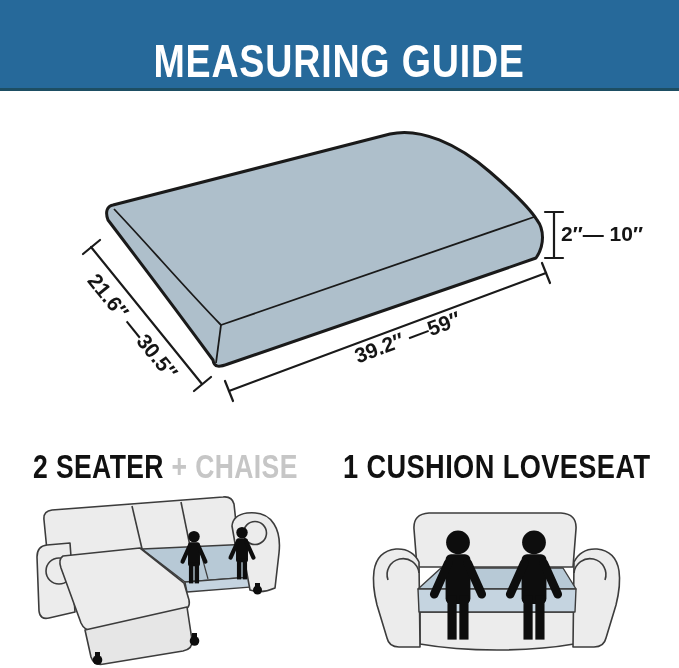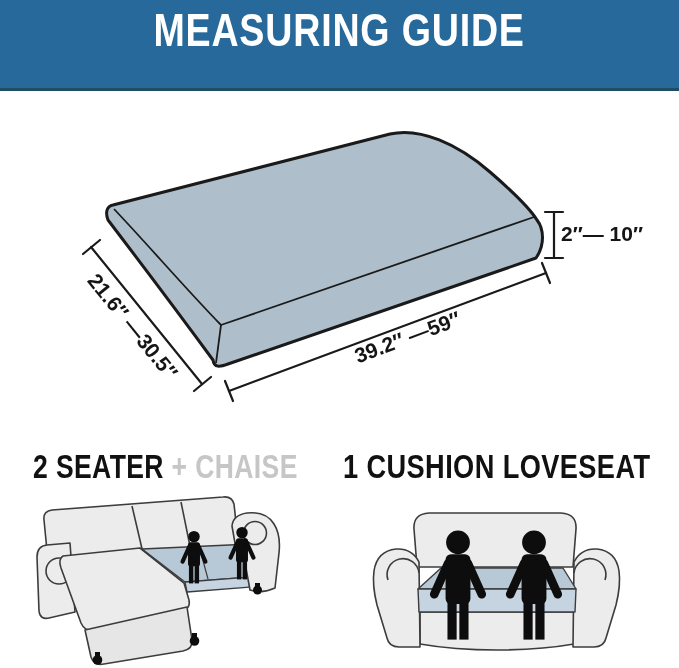--- a/index.html
+++ b/index.html
@@ -8,21 +8,21 @@
     width:679px;height:668px;
     background:#ffffff;
     overflow:hidden;
     font-family:"Liberation Sans", sans-serif;
   }
   
   .header{
     position:absolute;top:0;left:0;width:679px;height:88px;
     background:#26699a;
     border-bottom:3px solid #1d4e63;
-    display:flex;align-items:flex-start;justify-content:center;
+    display:flex;align-items:flex-end;justify-content:center;
   }
   .header-title{
     color:#ffffff;
     font-size:47px;
     font-weight:800;
     letter-spacing:1px;
     transform:scaleX(0.80);
     transform-origin:center;
     white-space:nowrap;
     padding-top:2px;

